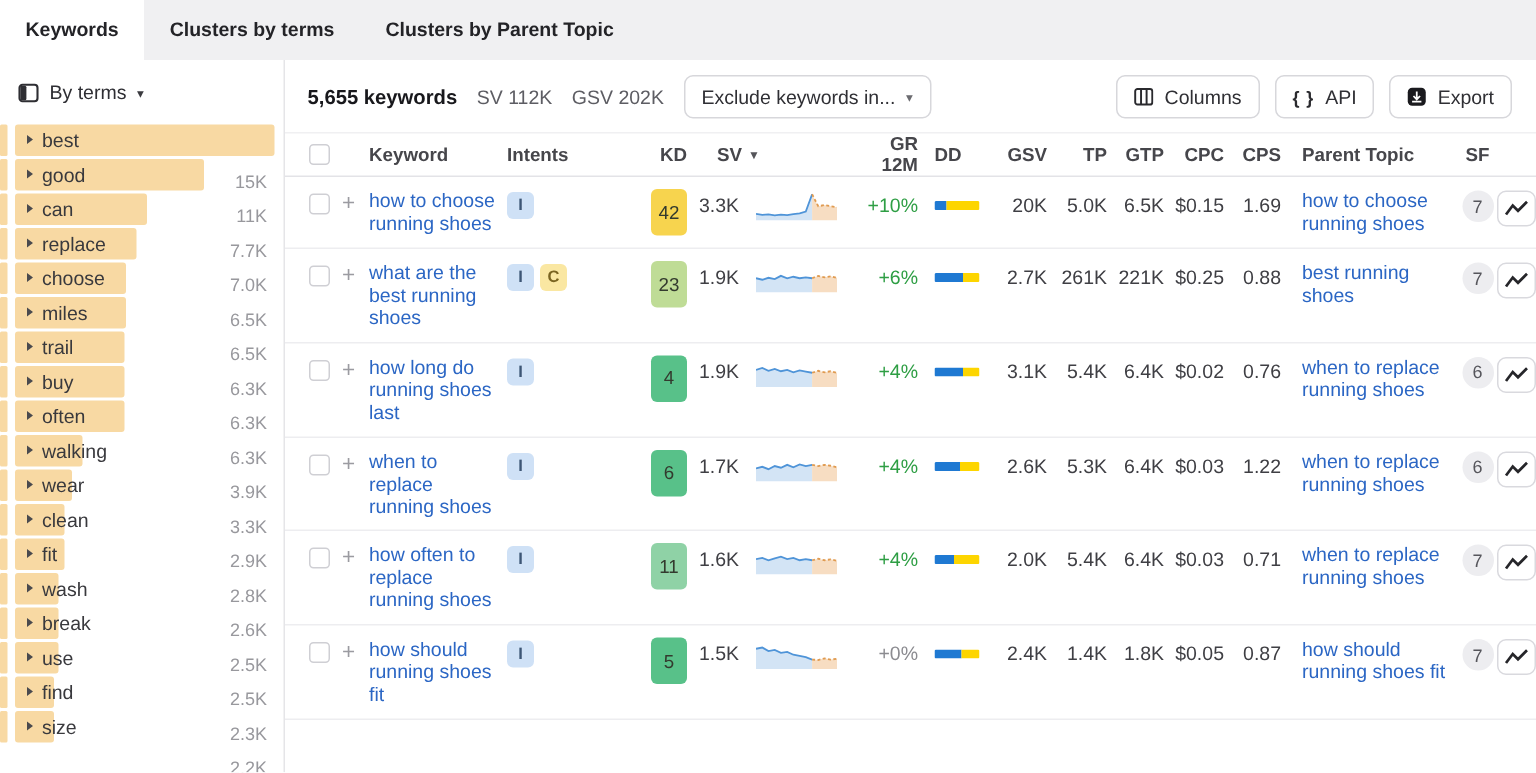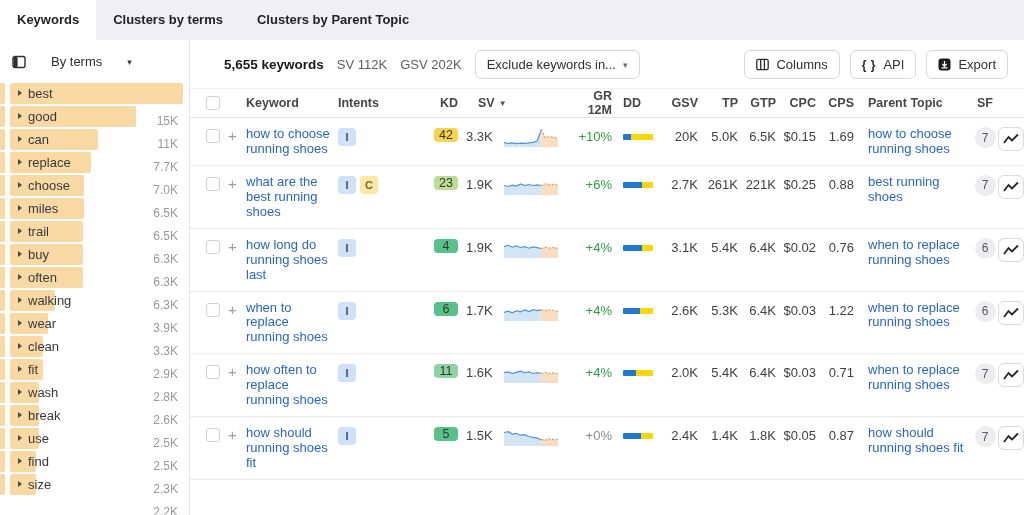--- a/index.html
+++ b/index.html
@@ -11,34 +11,34 @@
   .tabbar { display:flex; height:40px; background:#f0f0f2; }
   .tab { padding:0 17px; line-height:40px; font-size:13px; font-weight:700; color:#232327; white-space:nowrap; }
   .tab.active { background:#fff; }
 
   
   .content { display:flex; height:475px; }
   .sidebar { width:190px; border-right:1px solid #e5e5e8; overflow:hidden; flex:none; }
   .main { flex:1; overflow:hidden; position:relative; }
 
   
-  .sidebar-header { display:flex; align-items:center; gap:25px; padding:14px 12px 11px 12px; font-size:13px; color:#2e2e33; cursor:default; }
+  .sidebar-header { display:flex; align-items:center; gap:7px; padding:14px 12px 11px 12px; font-size:13px; color:#2e2e33; cursor:default; }
   .sb-caret { font-size:9px; color:#3a3a3f; margin-top:1px; }
   .term-list { padding:2px 6px 0 0; }
   .term-row { display:flex; align-items:center; height:22px; margin-bottom:1px; }
   .term-strip { width:5px; height:21px; border-radius:1px; margin-right:5px; flex:none; }
   .term-bar-wrap { position:relative; flex:1; height:21px; }
   .term-bar { position:absolute; left:0; top:0; bottom:0; border-radius:2px; }
   .term-label { position:absolute; left:8px; top:0; height:21px; display:flex; align-items:center; gap:6px; font-size:13px; color:#39393d; white-space:nowrap; }
   .tri { width:0; height:0; border-left:4px solid #4a4a4e; border-top:3.5px solid transparent; border-bottom:3.5px solid transparent; }
   .term-count { position:absolute; right:5px; top:0; line-height:21px; font-size:12px; color:#98989d;margin-top:28px; }
 
   
   .toolbar { display:flex; align-items:center; padding:10px 14px 9px 15px; gap:13px; }
-  .kw-count { font-weight:700; font-size:13.5px; color:#18181c; white-space:nowrap;margin-left:19px; }
+  .kw-count { font-weight:700; font-size:13.5px; color:#18181c; white-space:nowrap; }
   .stat { color:#5d5d63; font-size:13px; white-space:nowrap; }
   .spacer { flex:1; }
   .btn { display:inline-flex; align-items:center; gap:7px; border:1px solid #d7d7db; border-radius:6px; padding:6px 11px; font-size:13px; color:#2f2f34; background:#fff; white-space:nowrap; cursor:default; }
   .btn .dd-caret { font-size:9px; color:#6b6b70; margin-top:1px; }
   .btn-group { display:flex; gap:10px; margin-right:2px; }
   .api-braces { font-weight:700; font-size:12px; color:#2a2a2e; letter-spacing:1px; }
 
   
   .grid-row { display:grid; grid-template-columns:15px 21px 20px 92px 96px 30px 40px 62px 52px 44px 42px 40px 38px 40px 38px 112px 26px 36px; }
   .t-head { height:30px; align-items:center; border-top:1px solid #f0f0f2; border-bottom:1px solid #e3e3e7; font-weight:700; font-size:12.5px; color:#46464b; }
@@ -52,21 +52,21 @@
 
   .t-row { border-bottom:1px solid #ededf0; padding:9px 0 8px 0; align-items:start; }
   .checkbox { display:inline-block; width:14px; height:14px; border:1.5px solid #cfcfd4; border-radius:3px; background:#fff; margin-left:1px; margin-top:2px; }
   .plus { font-size:15px; color:#9b9ba1; line-height:17px; padding-left:2px; }
   .kw-link, .parent-link { color:#2b66c4; text-decoration:none; font-size:13px; line-height:1.15; display:inline-block; }
   .kw-cell { padding-right:8px; }
   .parent-cell { padding-left:8px; line-height:1.2; }
   .intents-cell { display:flex; gap:4px; padding-top:1px; }
   .intent-badge { width:18px; height:18px; border-radius:4px; display:flex; align-items:center; justify-content:center; font-size:11px; font-weight:700; }
   .kd-cell { }
-  .kd-badge { min-width:24px; height:14px; padding:0 4px; border-radius:4px; display:inline-flex; align-items:center; justify-content:center; font-size:12.5px; color:#333a2e; margin-top:-1px; }
+  .kd-badge { min-width:24px; height:31px; padding:0 4px; border-radius:4px; display:inline-flex; align-items:center; justify-content:center; font-size:12.5px; color:#333a2e; margin-top:-1px; }
   .num { text-align:right; padding-right:6px; font-size:13px; color:#3f3f44; line-height:19px; }
   .sv-cell { padding-left:2px; font-size:13px; color:#3f3f44; line-height:19px; }
   .gr-pos { color:#2e9e44; }
   .gr-neut { color:#8b8b90; }
   .spark-cell { padding-top:0px; }
   .dd-cell { padding-left:5px; padding-top:7px; }
   .dd-bar { display:flex; width:30px; height:6px; border-radius:1px; overflow:hidden; }
   .sf-cell { display:flex; justify-content:center; }
   .sf-badge { width:21px; height:21px; border-radius:50%; background:#ededf0; color:#56565c; font-size:12px; display:flex; align-items:center; justify-content:center; }
   .chart-btn { width:26px; height:24px; border:1px solid #d9d9de; border-radius:6px; background:#fff; display:flex; align-items:center; justify-content:center; }

